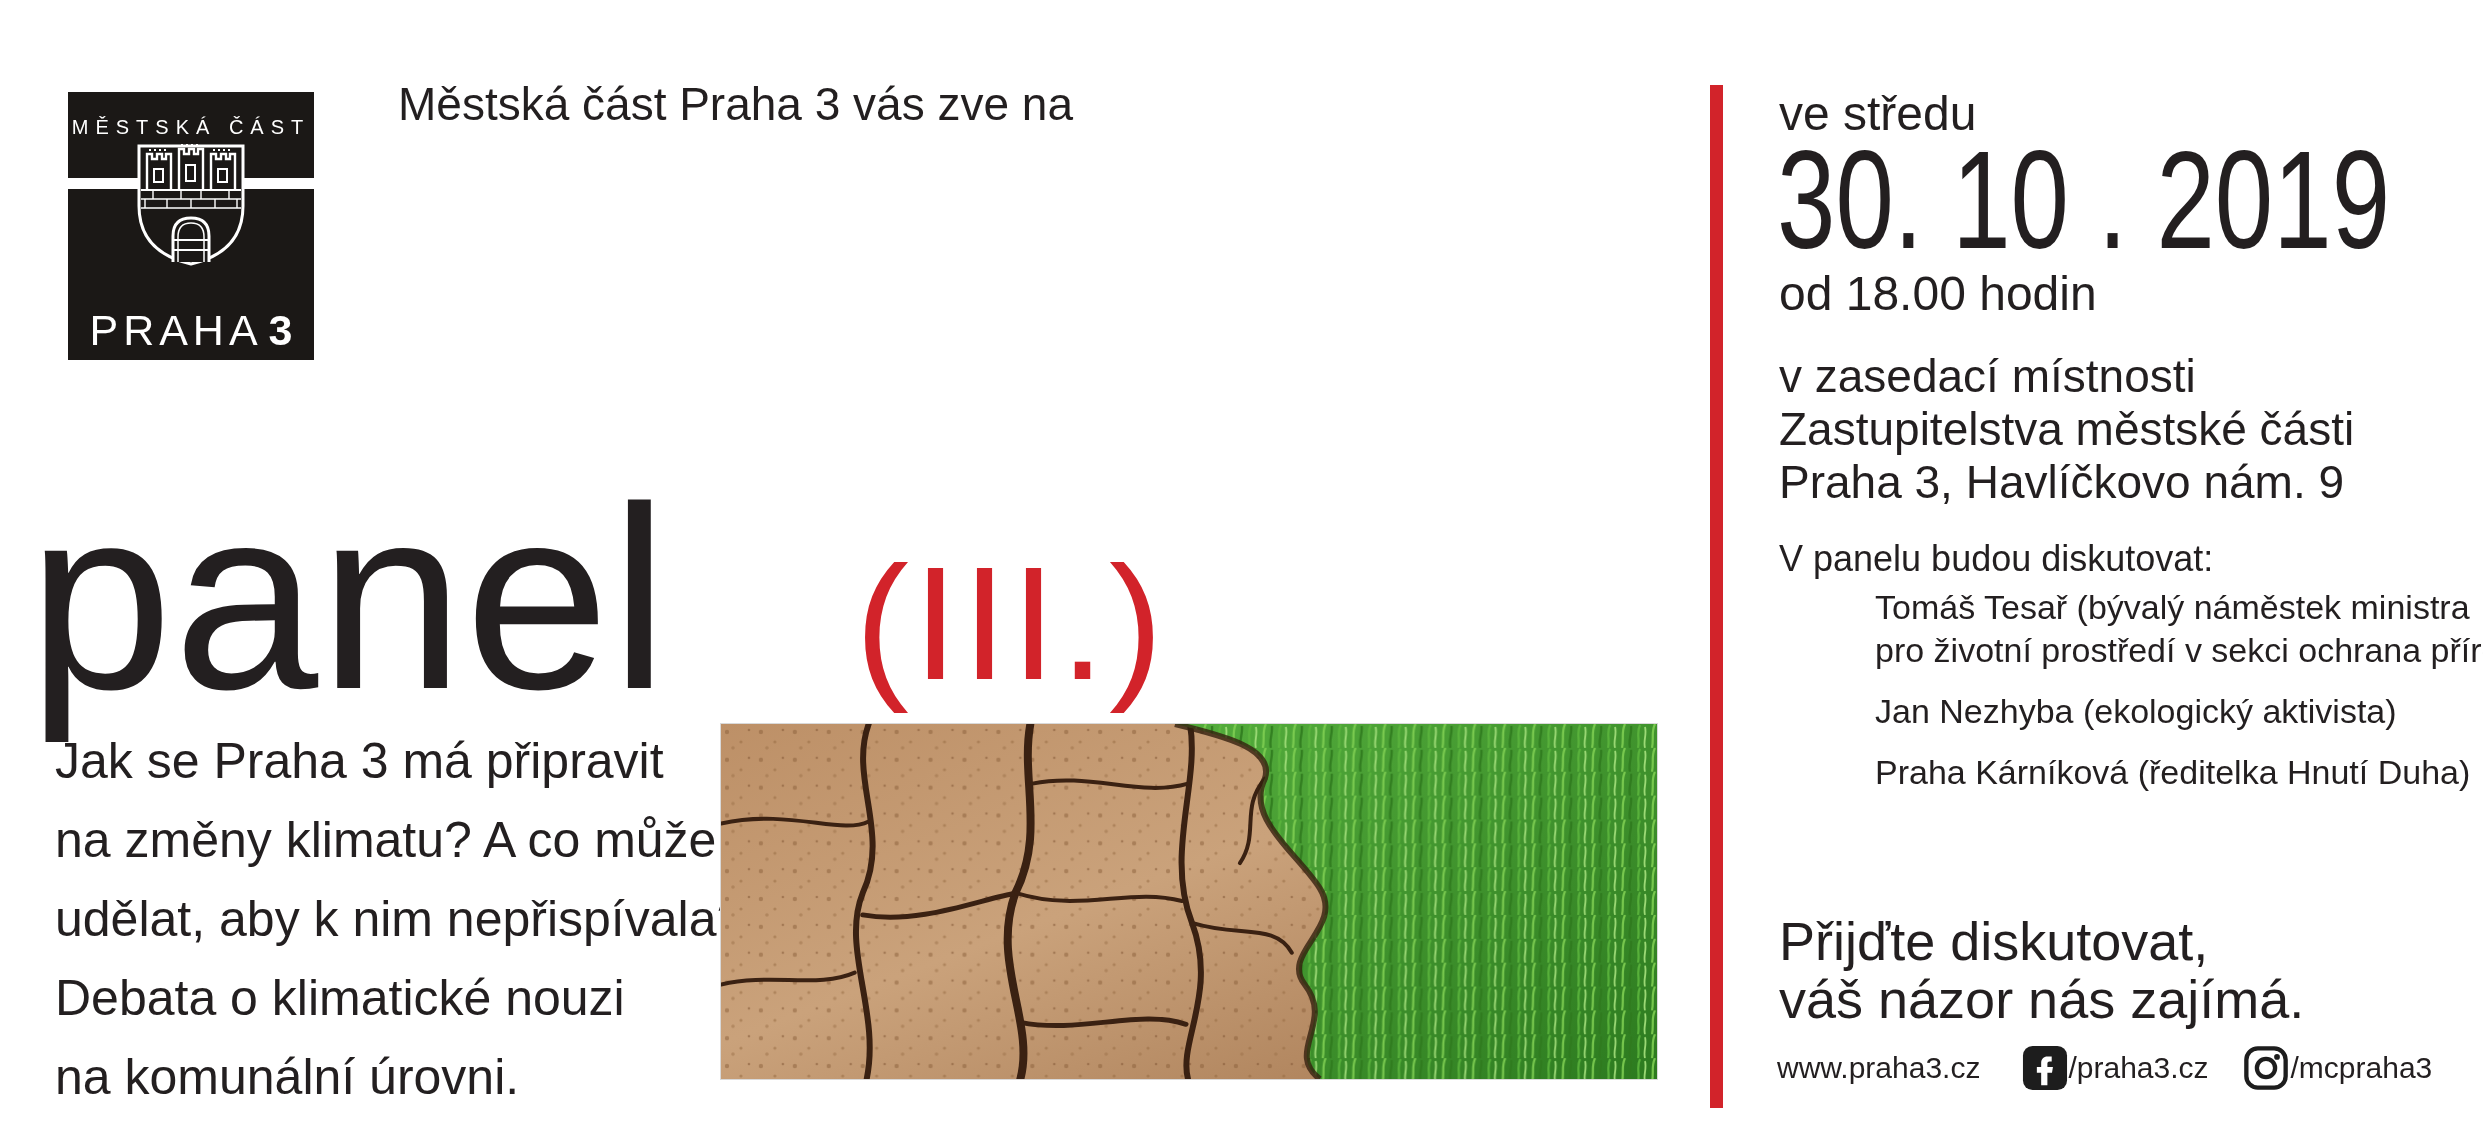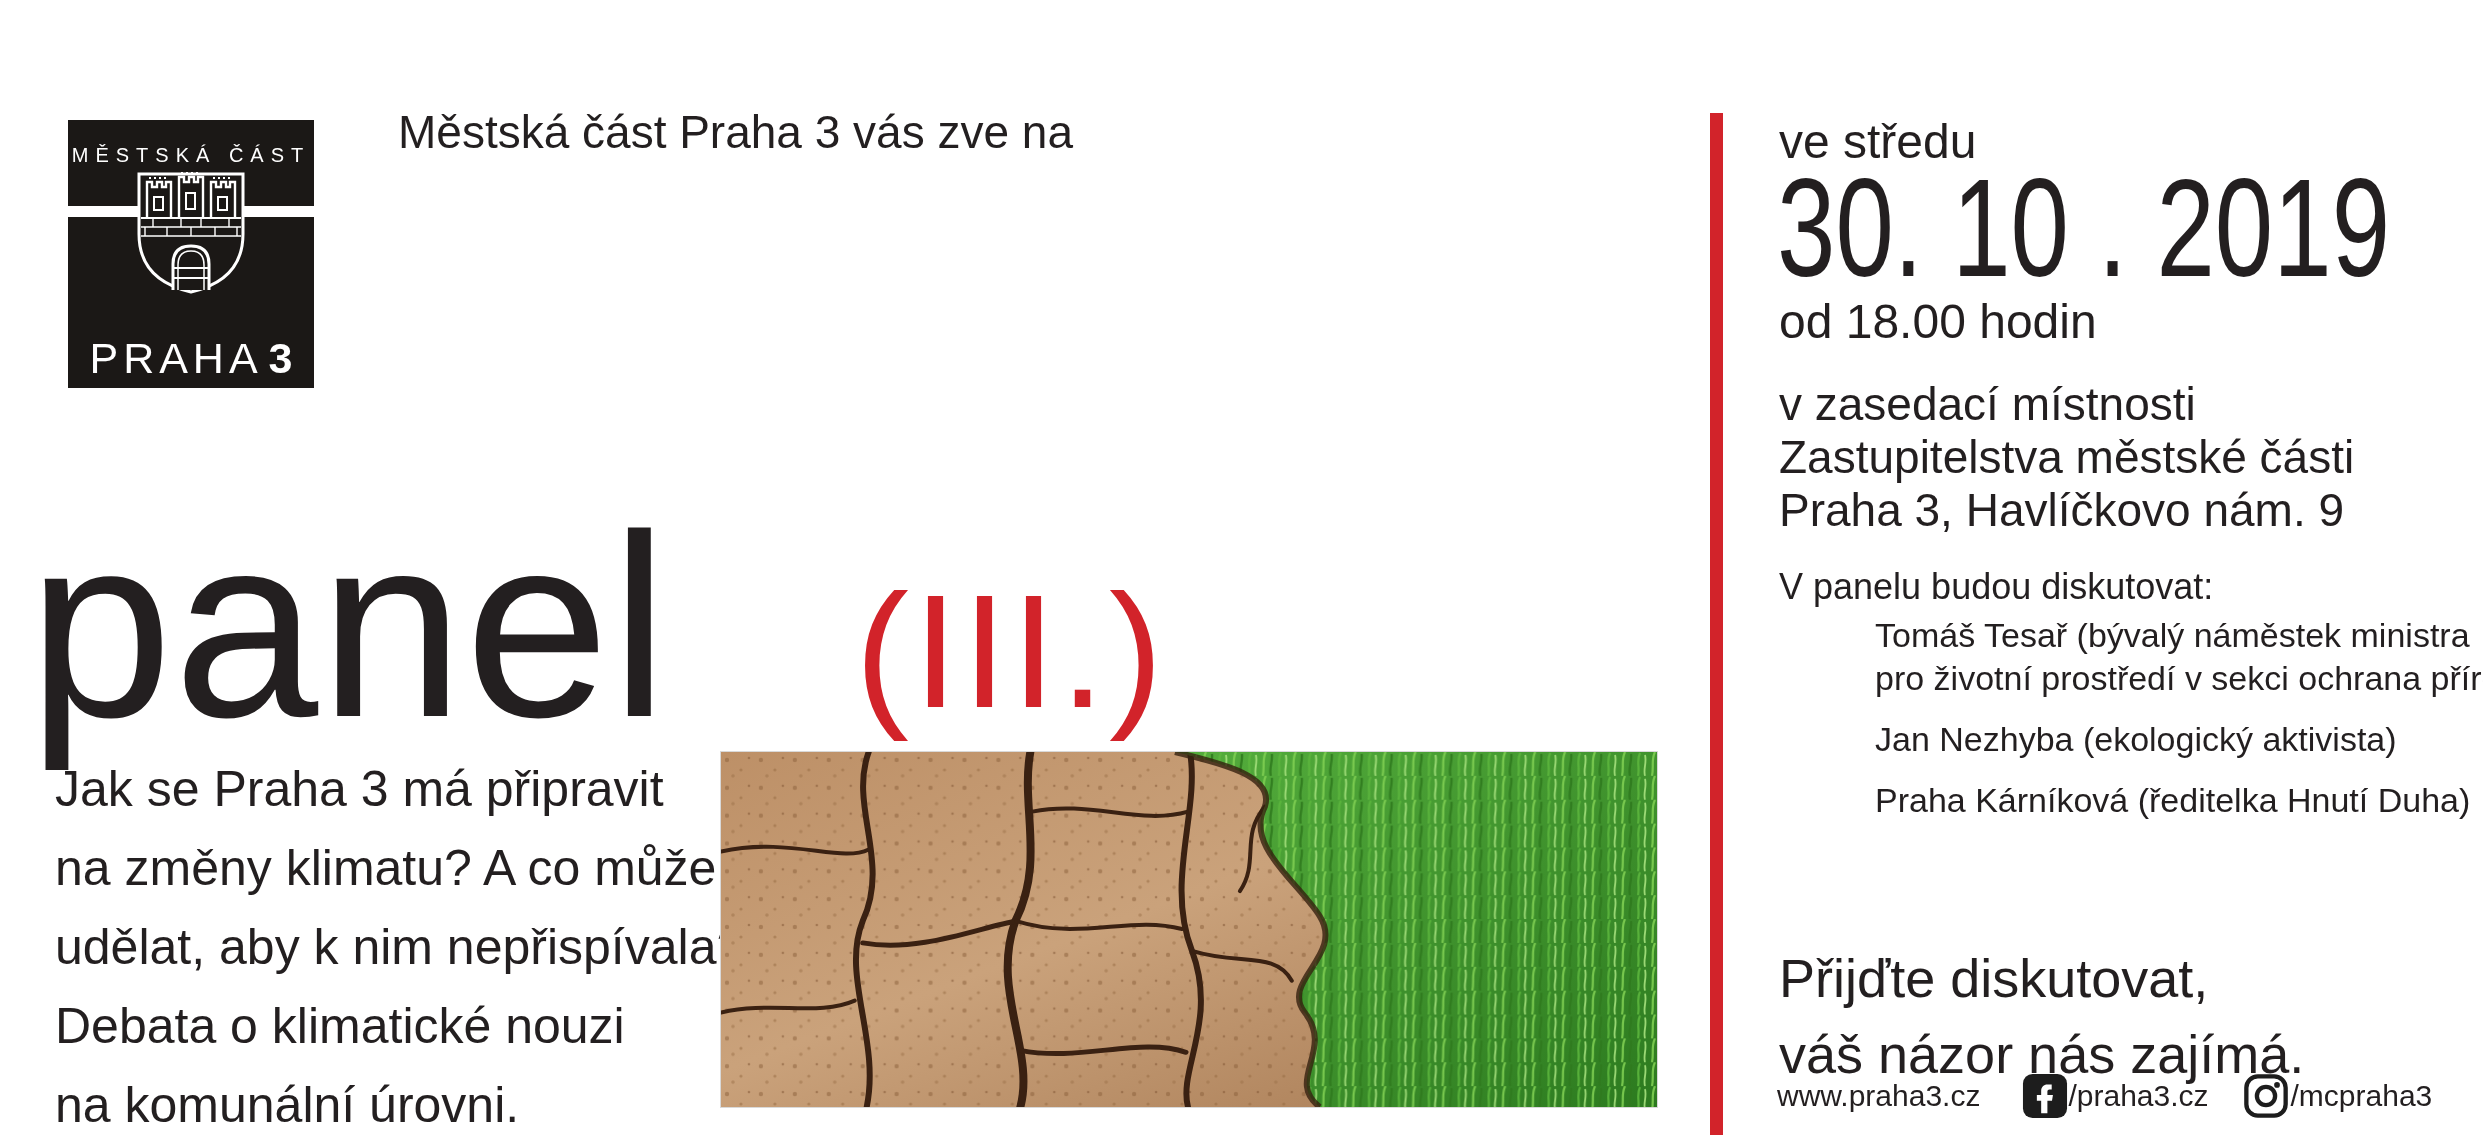--- a/index.html
+++ b/index.html
@@ -3,21 +3,20 @@
 <meta charset="utf-8">
 <style>
   html,body{margin:0;padding:0;background:#ffffff;}
   .poster{
     position:relative;
     width:2483px;height:1108px;
     background:#ffffff;
     font-family:"Liberation Sans","DejaVu Sans",sans-serif;
     color:#231f20;
     overflow:hidden;
-    margin-top:28px;
   }
   .abs{position:absolute;}
   .pre{white-space:pre-line;}
 
   
   .logo{
     left:68px;top:92px;width:246px;height:268px;
     background:#1b1816;
   }
   .logo-top-label{
@@ -76,21 +75,21 @@
   .date-big{
     left:1777px;top:126px;font-size:140px;line-height:1.05;
     transform:scaleX(0.75);transform-origin:0 0;white-space:nowrap;
     letter-spacing:0;
   }
   .time{left:1779px;top:266px;font-size:48px;text-align:right;}
   .venue{left:1779px;top:350px;font-size:46px;line-height:53px;}
   .panel-heading{left:1779px;top:538px;font-size:36px;}
   .speakers{left:1875px;top:586px;width:690px;}
   .speaker{font-size:34px;line-height:43px;margin-bottom:18px;}
-  .closing{left:1779px;top:912px;font-size:54px;line-height:76px;}
+  .closing{left:1779px;top:912px;font-size:54px;line-height:58px;}
 
   .footer{
     left:1777px;top:1042px;width:680px;height:52px;
     display:flex;align-items:center;
   }
   .footer .site{font-size:30px;}
   .footer .handle{font-size:30px;}
   .icon-fb{width:46px;height:46px;margin-left:42px;}
   .icon-ig{width:46px;height:46px;margin-left:34px;margin-right:2px;}
   .icon-fb svg,.icon-ig svg{display:block;width:100%;height:100%;}

